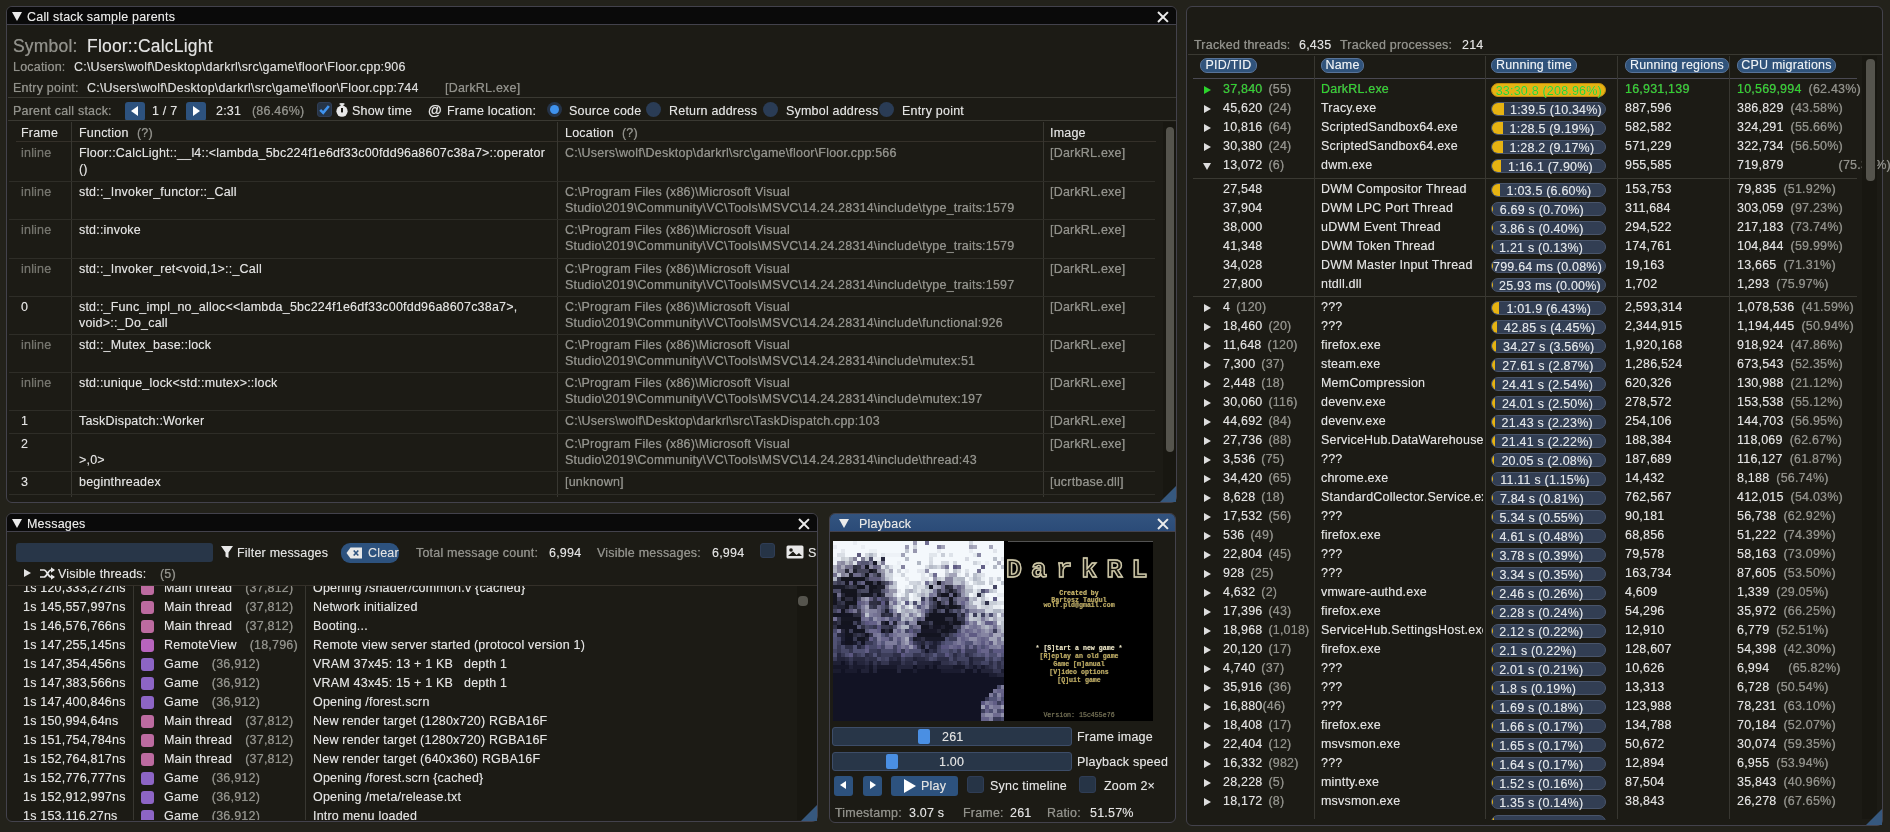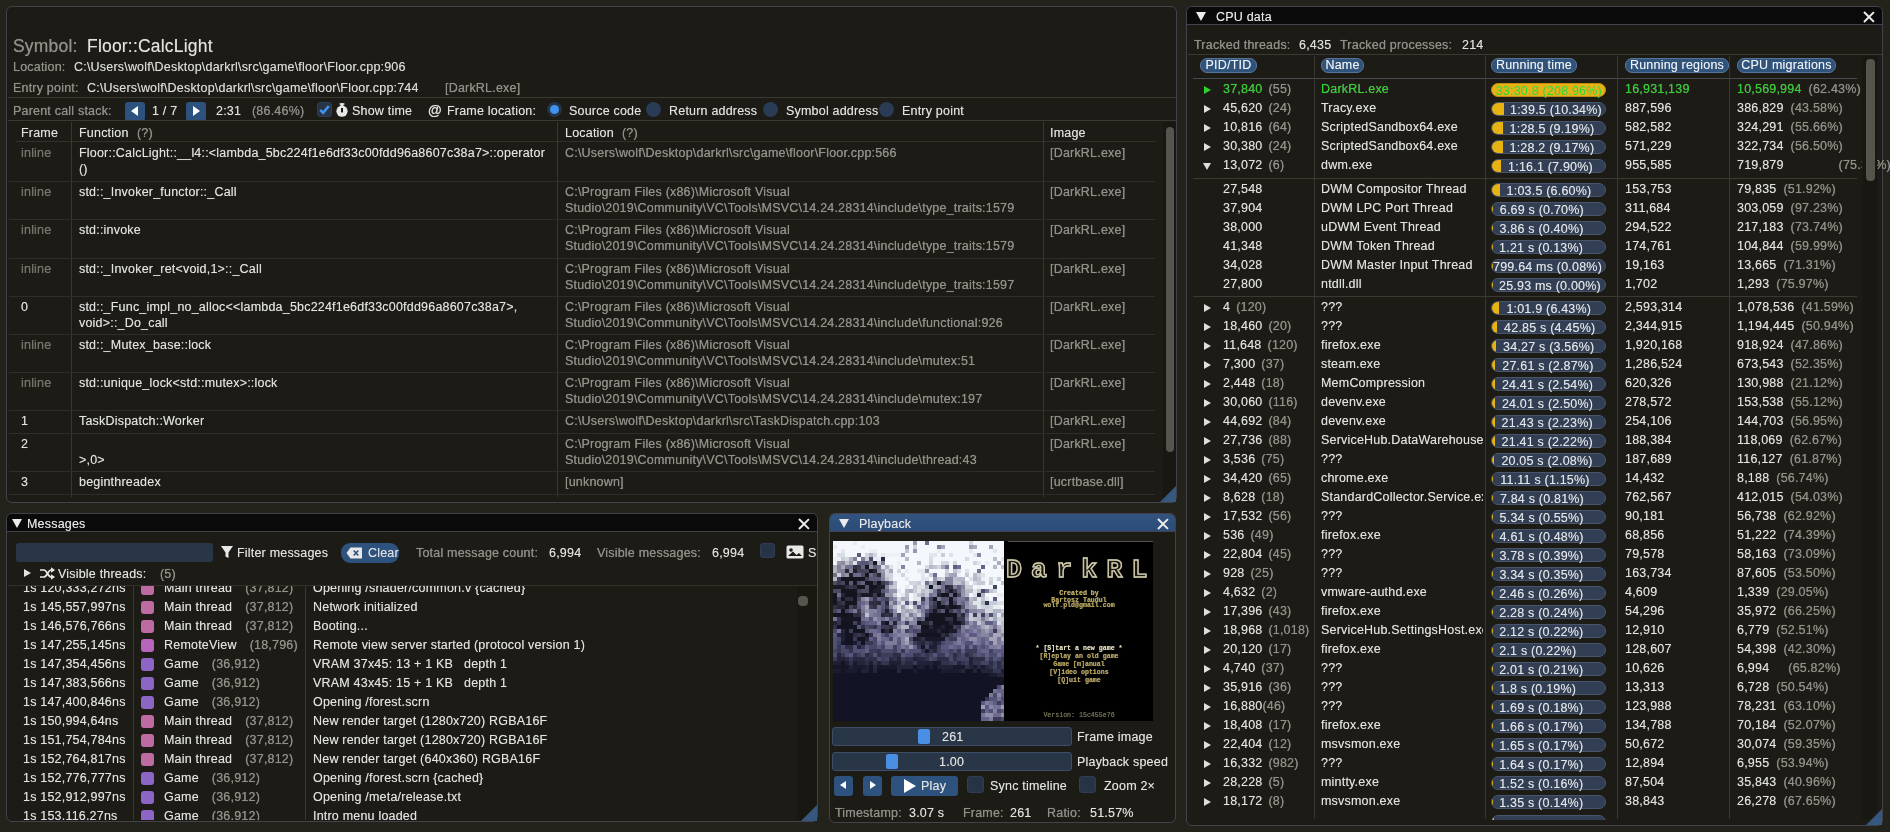--- a/index.html
+++ b/index.html
@@ -24,20 +24,25 @@
 .frame{position:absolute;background:#283648;border-radius:3px;}
 .cb{position:absolute;width:15px;height:15px;background:#263446;border-radius:3px;border:1px solid #2f3d55;box-sizing:border-box;}
 .pill{position:absolute;background:#30537b;border:1px solid #587398;border-radius:7px;box-sizing:border-box;color:#eef2f6;text-align:center;font-size:12.5px;}
 .bar{position:absolute;width:115px;height:14px;background:#323e53;border:1px solid #49556b;border-radius:7px;box-sizing:border-box;overflow:hidden;}
 .barfill{position:absolute;left:0;top:0;bottom:0;background:#e6b312;}
 .bartxt{position:absolute;top:0px;color:#e2e6ea;font-size:12.5px;}
 .sw{position:absolute;width:13px;height:13px;border-radius:3px;}
 .grip{position:absolute;width:0;height:0;border-style:solid;}
 </style></head><body>
 <div class="win" style="left:6px;top:6px;width:1171px;height:497px;">
+<div class="tb">
+      <div class="tri" style="left:5px;"></div>
+      <div class="tbt" style="left:20px;">Call stack sample parents</div>
+      <div class="xx" style="left:1150px;"></div>
+    </div>
 <div class="t g" style="left:6px;top:28.5px;font-size:17.5px;">Symbol:</div>
 <div class="t w" style="left:80px;top:28.5px;font-size:17.5px;">Floor::CalcLight</div>
 <div class="t g" style="left:6px;top:53px;">Location:</div>
 <div class="t" style="left:67px;top:53px;color:#dcdcdc;">C:\Users\wolf\Desktop\darkrl\src\game\floor\Floor.cpp:906</div>
 <div class="t g" style="left:6px;top:73.5px;">Entry point:</div>
 <div class="t" style="left:80px;top:73.5px;color:#dcdcdc;">C:\Users\wolf\Desktop\darkrl\src\game\floor\Floor.cpp:744</div>
 <div class="t g" style="left:438px;top:73.5px;">[DarkRL.exe]</div>
 <div class="sep" style="left:1px;top:90px;width:1168px;"></div>
 <div class="t g" style="left:6px;top:96.5px;">Parent call stack:</div>
 <div class="btn" style="left:118px;top:94.5px;width:20px;height:19px;"></div>
@@ -1332,25 +1337,20 @@
 <div class="cb" style="left:249px;top:262px;width:17px;height:17px;"></div>
 <div class="t w" style="left:274px;top:265px;">Zoom 2×</div>
 <div class="t g" style="left:5px;top:291.5px;">Timestamp:</div>
 <div class="t w" style="left:79px;top:291.5px;">3.07 s</div>
 <div class="t g" style="left:133px;top:291.5px;">Frame:</div>
 <div class="t w" style="left:180px;top:291.5px;">261</div>
 <div class="t g" style="left:217px;top:291.5px;">Ratio:</div>
 <div class="t w" style="left:260px;top:291.5px;">51.57%</div>
 </div>
 <div class="win" style="left:1186px;top:6px;width:697px;height:820px;">
-<div class="tb">
-      <div class="tri" style="left:9px;"></div>
-      <div class="tbt" style="left:29px;">CPU data</div>
-      <div class="xx" style="left:676px;"></div>
-    </div>
 <div class="t g" style="left:7px;top:30.5px;">Tracked threads:</div>
 <div class="t w" style="left:112px;top:30.5px;">6,435</div>
 <div class="t g" style="left:153px;top:30.5px;">Tracked processes:</div>
 <div class="t w" style="left:275px;top:30.5px;">214</div>
 <div class="sep" style="left:1px;top:46.5px;width:694px;"></div>
 <div class="pill" style="left:13px;top:51px;width:57px;height:15px;line-height:13.5px;">PID/TID</div>
 <div class="pill" style="left:134px;top:51px;width:43px;height:15px;line-height:13.5px;">Name</div>
 <div class="pill" style="left:304px;top:51px;width:86px;height:15px;line-height:13.5px;">Running time</div>
 <div class="pill" style="left:438px;top:51px;width:104px;height:15px;line-height:13.5px;">Running regions</div>
 <div class="pill" style="left:550px;top:51px;width:99px;height:15px;line-height:13.5px;">CPU migrations</div>

